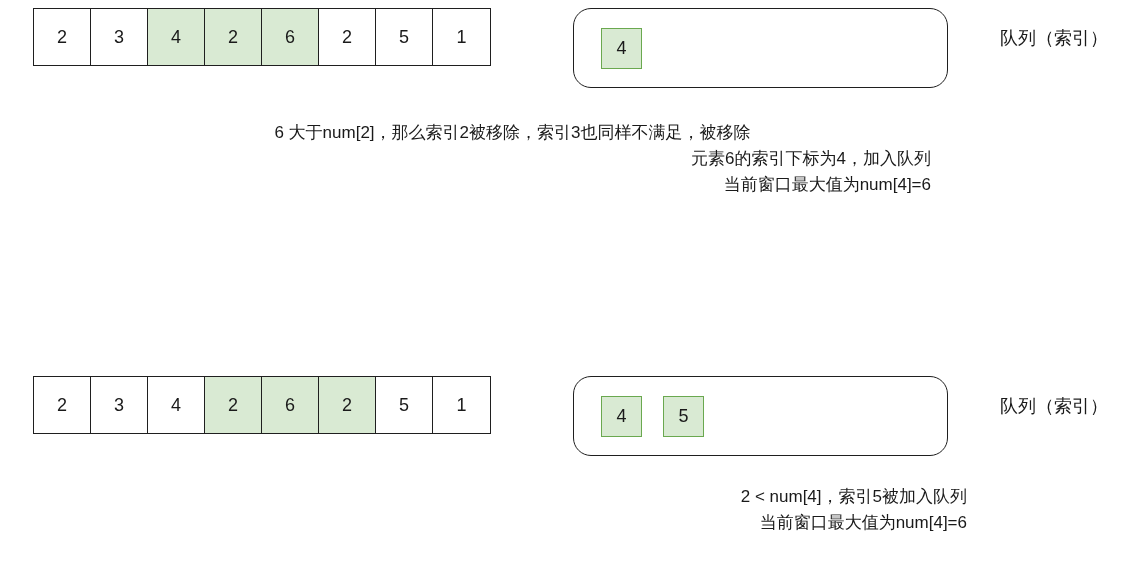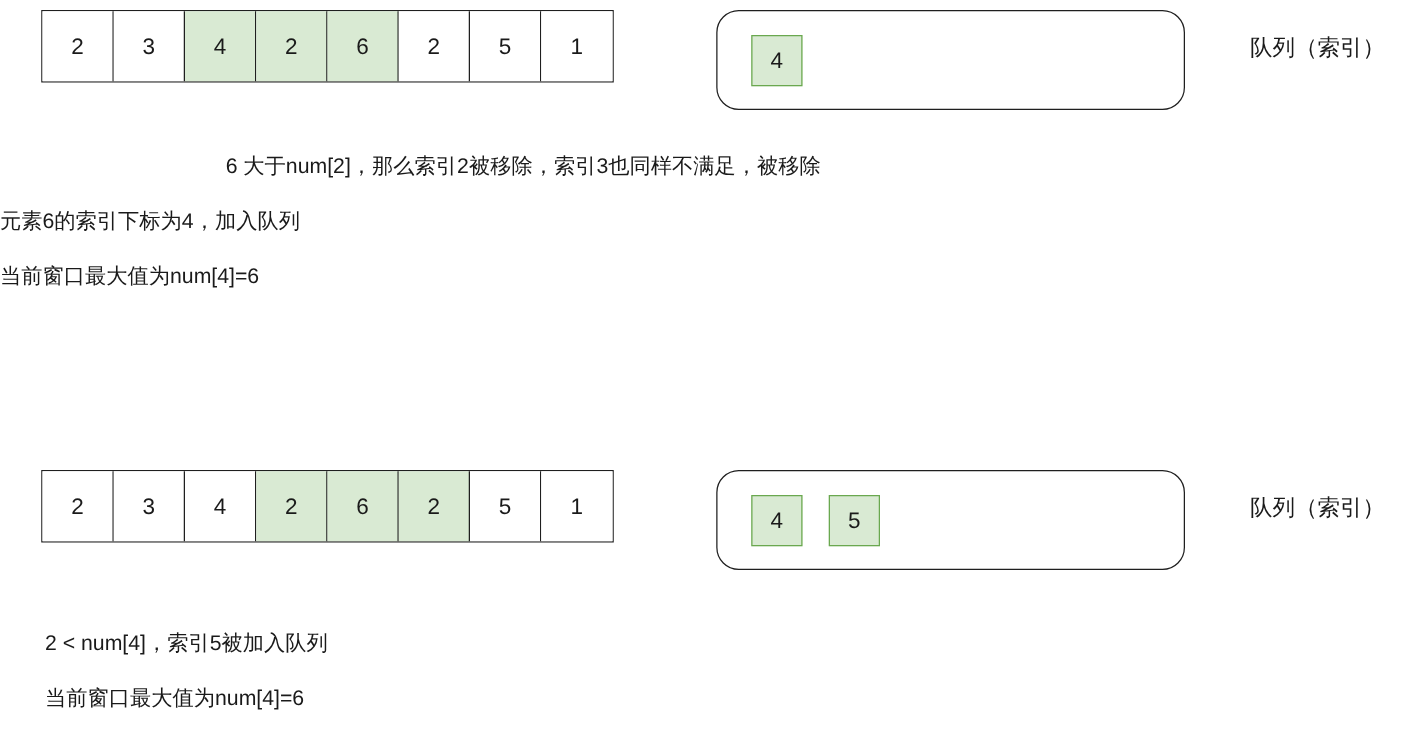--- a/index.html
+++ b/index.html
@@ -94,27 +94,26 @@
     top: 18px;
     font-size: 18px;
     white-space: nowrap;
   }
 
   
   .caption {
     position: absolute;
     left: 0;
     width: 931px;
-    text-align: left;
+    text-align: right;
     font-size: 17px;
     line-height: 26px;
   }
   .caption div {
     white-space: nowrap;
-    margin-top: 18px;
   }
   .caption .wrap {
     white-space: normal;
     width: 570px;
     margin: 0 auto;
   }
 </style>
 </head>
 <body>
 

